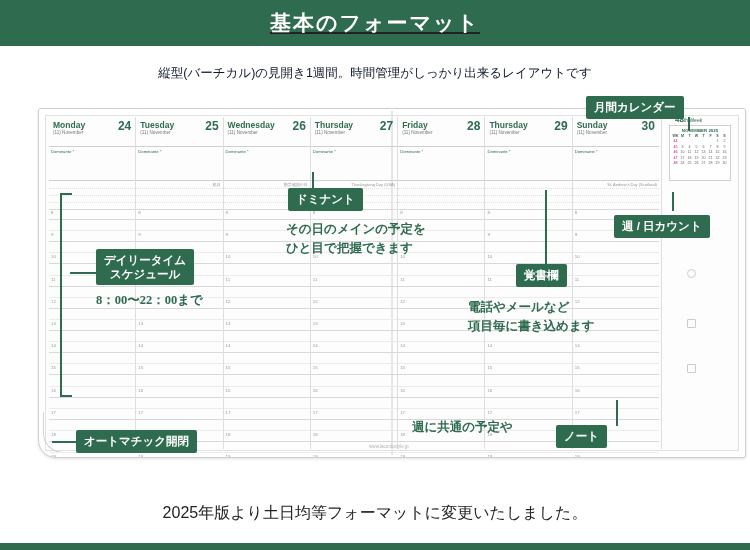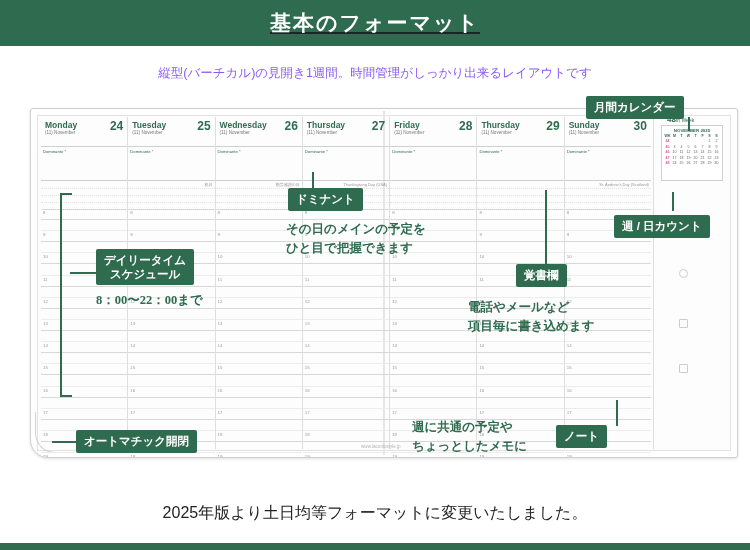--- a/index.html
+++ b/index.html
@@ -24,27 +24,27 @@
     font-size:21px;
     font-weight:bold;
     letter-spacing:2px;
   }
 
   
   .subtitle{
     text-align:center;
     margin-top:19px;
     font-size:12.5px;
-    color:#8b5cf6;
+    color:#0f172a;
   }
 
   
   .spread{
     position:absolute;
-    left:30px;top:108px;
+    left:38px;top:108px;
     width:604px;height:348px;
   }
   .book{
     position:absolute;left:0;top:0;
     width:706px;height:348px;
     background:#ffffff;
     border:1px solid #cfcfcf;
     border-radius:3px 3px 3px 18px;
     box-shadow:0 1px 3px rgba(0,0,0,.12);
     overflow:hidden;
@@ -758,21 +758,20 @@
   <div class="note" style="left:96px;top:291px;font-family:Liberation Serif, serif;">8：00〜22：00まで</div>
 
   <div class="callout" style="left:516px;top:264px;">覚書欄</div>
   <div class="leader" style="left:545px;top:190px;width:2px;height:74px;"></div>
   <div class="note" style="left:468px;top:298px;">電話やメールなど</div>
   <div class="note" style="left:468px;top:317px;">項目毎に書き込めます</div>
 
   <div class="callout" style="left:556px;top:425px;">ノート</div>
   <div class="leader" style="left:616px;top:400px;width:2px;height:26px;"></div>
   <div class="note" style="left:412px;top:418px;">週に共通の予定や</div>
-  <div class="note" style="left:412px;top:437px;">ちょっとしたメモに</div>
 
   <div class="callout" style="left:76px;top:430px;">オートマチック開閉</div>
   <div class="leader" style="left:52px;top:441px;width:24px;height:2px;"></div>
 
   <div class="footer">2025年版より土日均等フォーマットに変更いたしました。</div>
   <div class="bottombar"></div>
 
 </div>
 
 </body></html>

